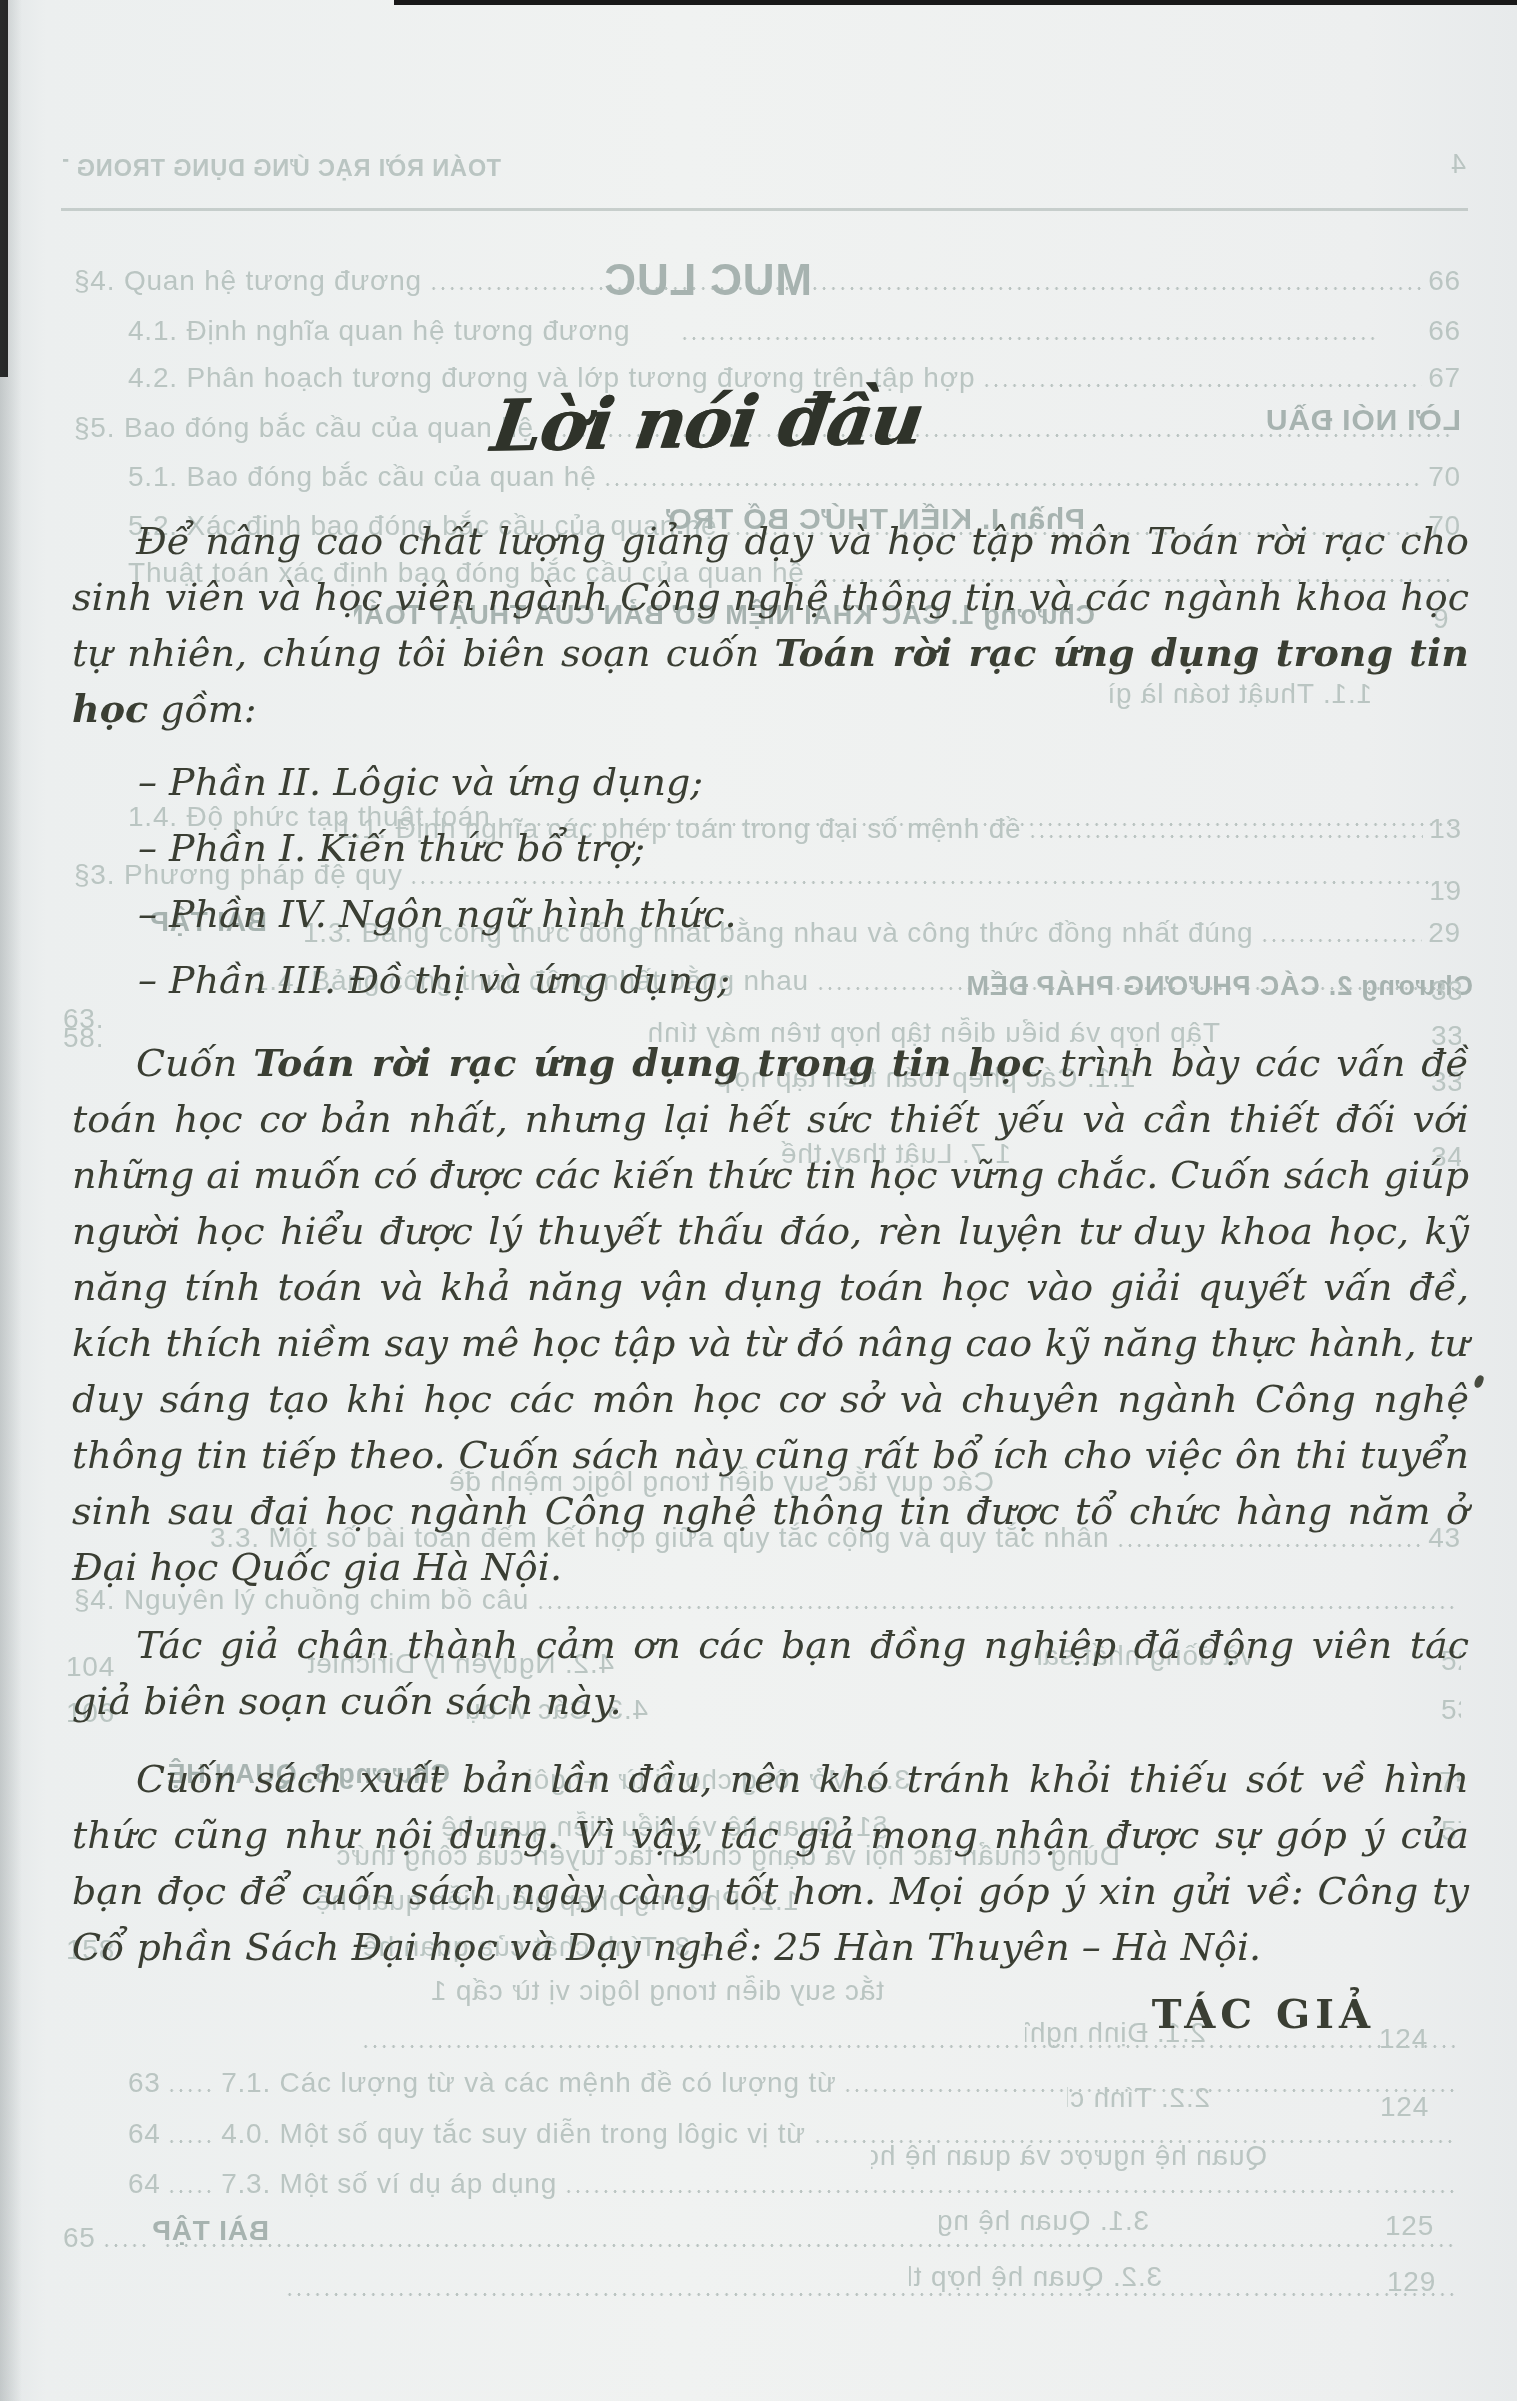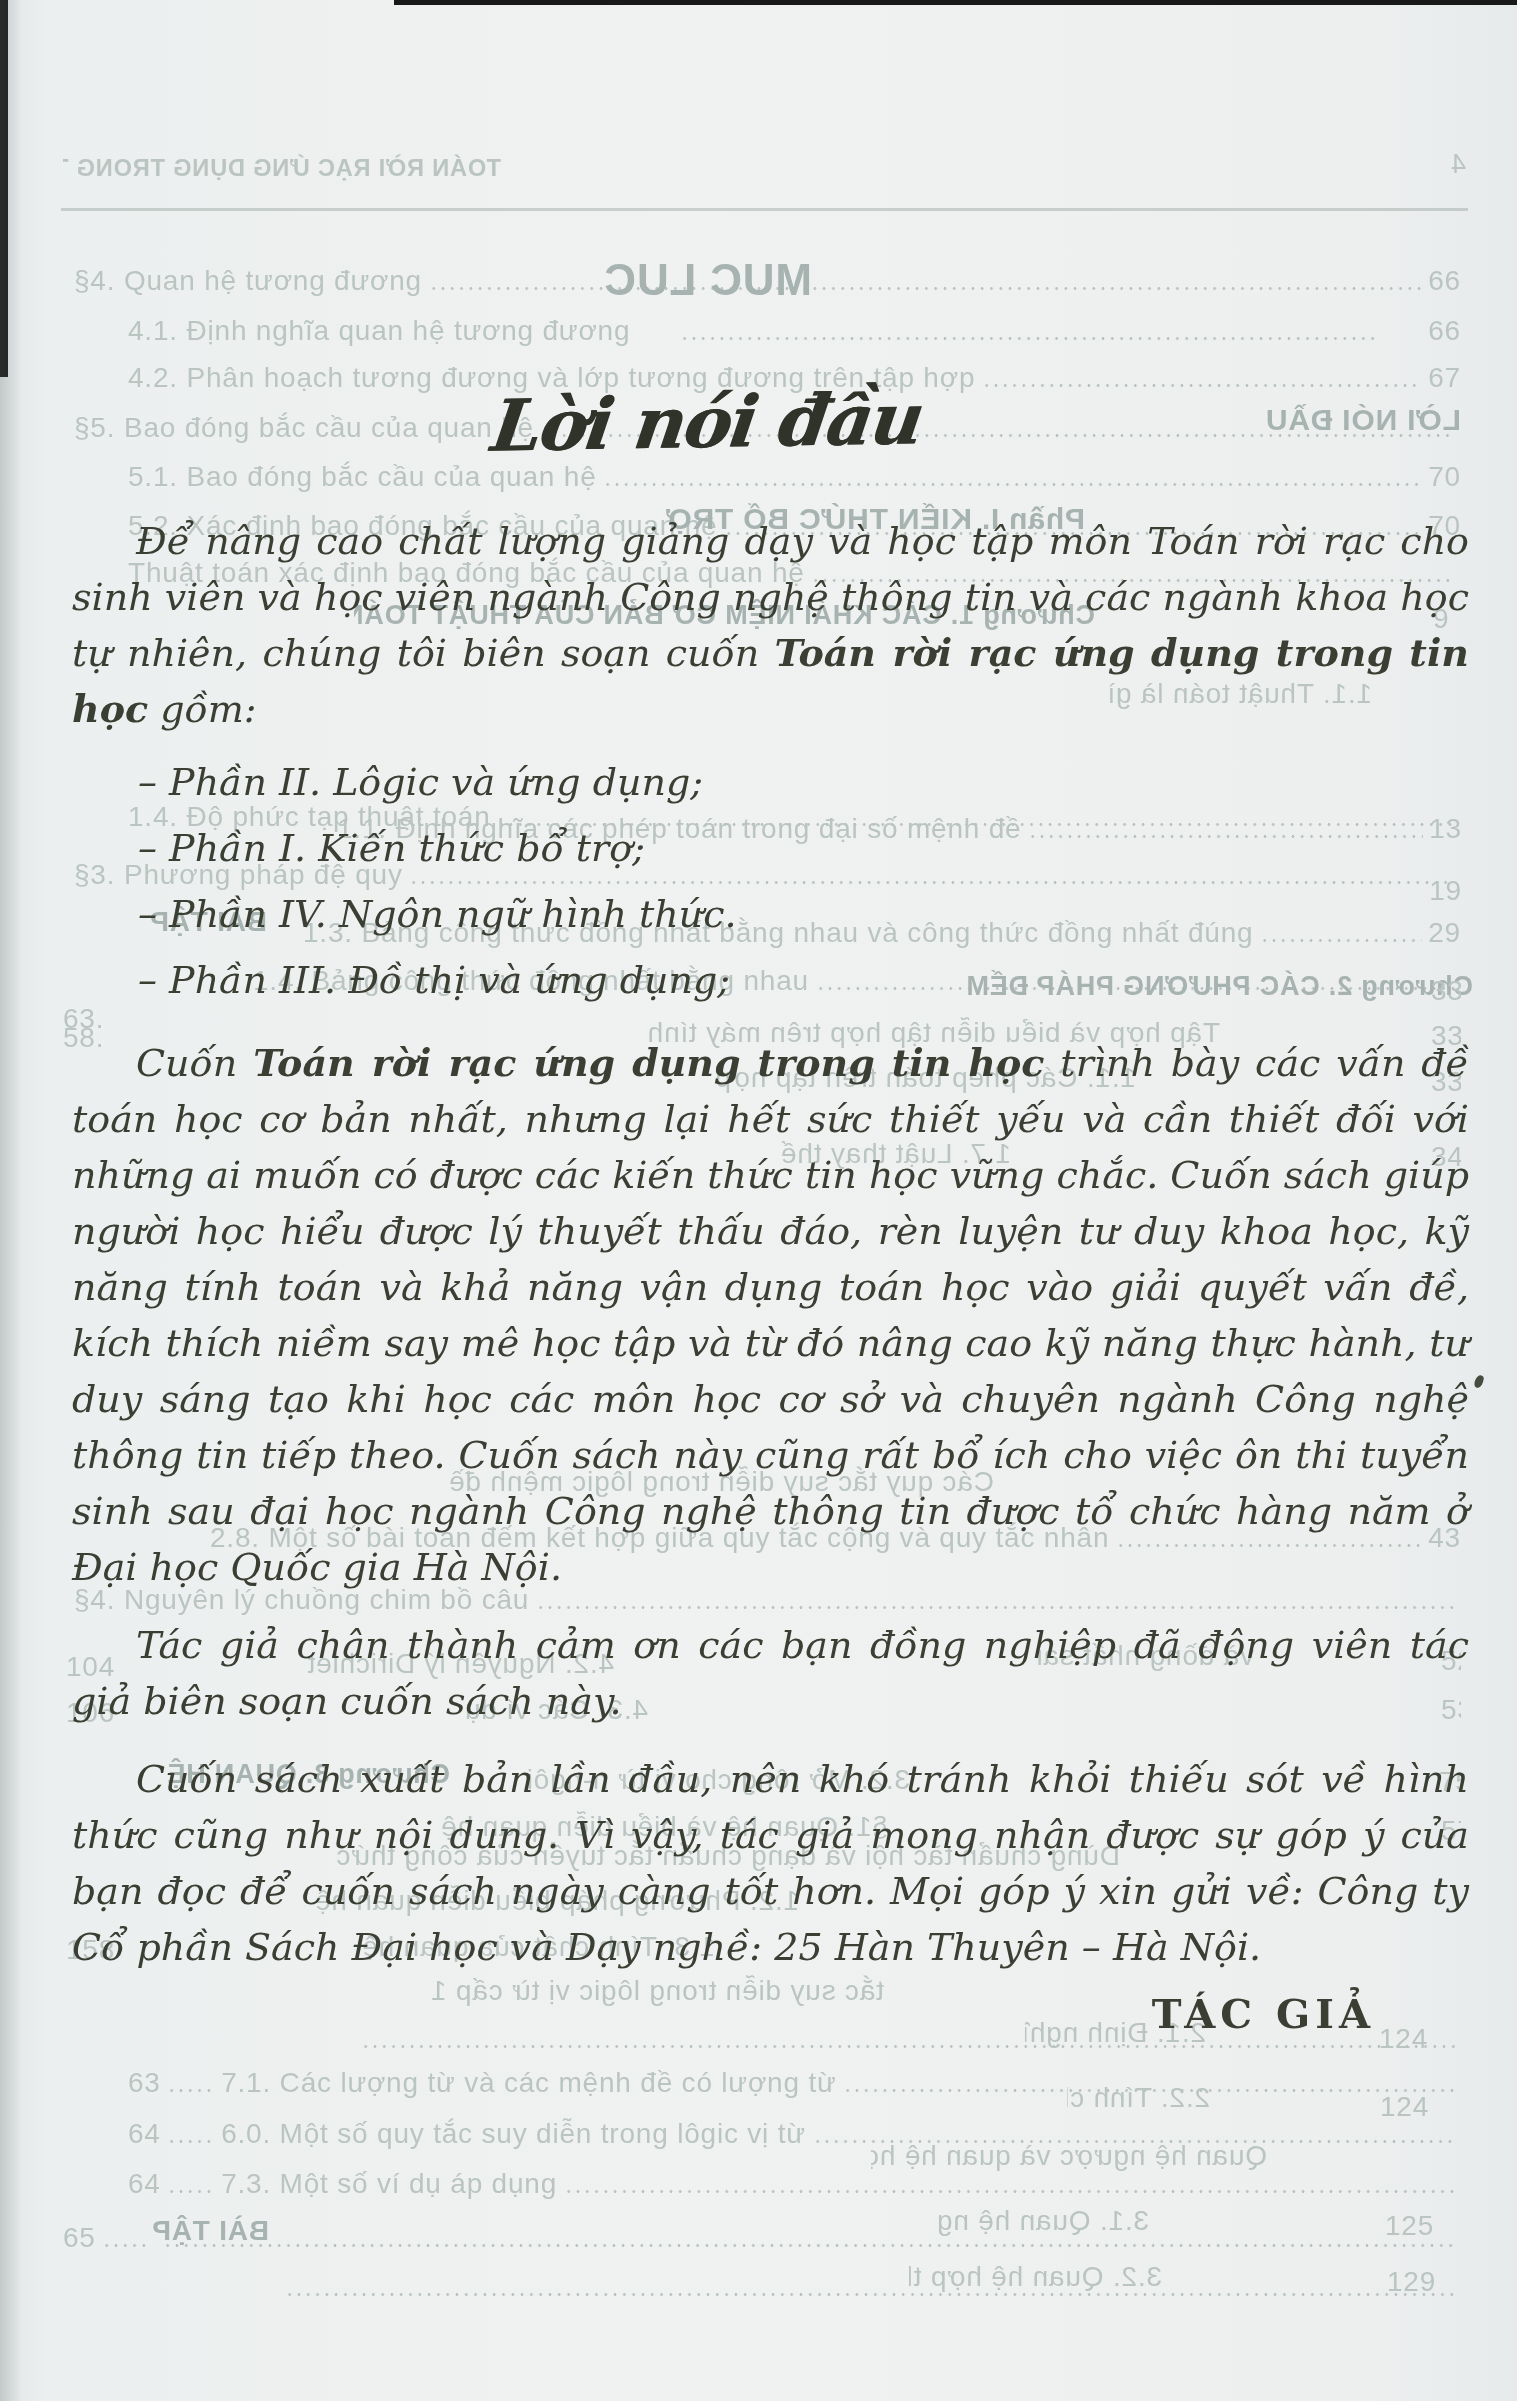--- a/index.html
+++ b/index.html
@@ -172,21 +172,21 @@
       <div class="ghost-line mir" style="top: 1138px; left: 657px; width: 354px;">
         <span class="glabel">1.7. Luật thay thế</span>
       </div>
       <div class="ghost-line" style="top: 1141px; left: 1431px; width: 30px;">
         <span class="glabel">34</span>
       </div>
       <div class="ghost-line mir" style="top: 1466px; left: 236px; width: 758px;">
         <span class="glabel">Các quy tắc suy diễn trong lôgic mệnh đề</span>
       </div>
       <div class="ghost-line" style="top: 1522px; left: 210px; width: 1251px;">
-        <span class="glabel">2.8. Một số bài toán đếm kết hợp giữa quy tắc cộng và quy tắc nhân</span>
+        <span class="glabel">3.3. Một số bài toán đếm kết hợp giữa quy tắc cộng và quy tắc nhân</span>
         <span class="leader"></span>
         <span class="gnum">43</span>
       </div>
       <div class="ghost-line" style="top: 1584px; left: 74px; width: 1387px;">
         <span class="glabel">§4.  Nguyên lý chuồng chim bồ câu</span>
         <span class="leader"></span>
       </div>
       <div class="ghost-line mir" style="top: 1640px; left: 867px; width: 387px;">
         <span class="glabel">và đồng nhất sai</span>
       </div>
@@ -255,21 +255,21 @@
       </div>
       <div class="ghost-line mir" style="top: 2082px; left: 1067px; width: 143px;">
         <span class="glabel">2.2. Tính chất</span>
       </div>
       <div class="ghost-line" style="top: 2091px; left: 1380px; width: 81px;">
         <span class="glabel">124</span>
       </div>
       <div class="ghost-line" style="top: 2118px; left: 128px; width: 1333px;">
         <span class="gnum">64</span>
         <span class="leader short"></span>
-        <span class="glabel">6.0. Một số quy tắc suy diễn trong lôgic vị từ</span>
+        <span class="glabel">4.0. Một số quy tắc suy diễn trong lôgic vị từ</span>
         <span class="leader"></span>
       </div>
       <div class="ghost-line mir" style="top: 2140px; left: 871px; width: 396px;">
         <span class="glabel">Quan hệ ngược và quan hệ hợp thành</span>
       </div>
       <div class="ghost-line" style="top: 2168px; left: 128px; width: 1333px;">
         <span class="gnum">64</span>
         <span class="leader short"></span>
         <span class="glabel">7.3. Một số ví dụ áp dụng</span>
         <span class="leader"></span>

